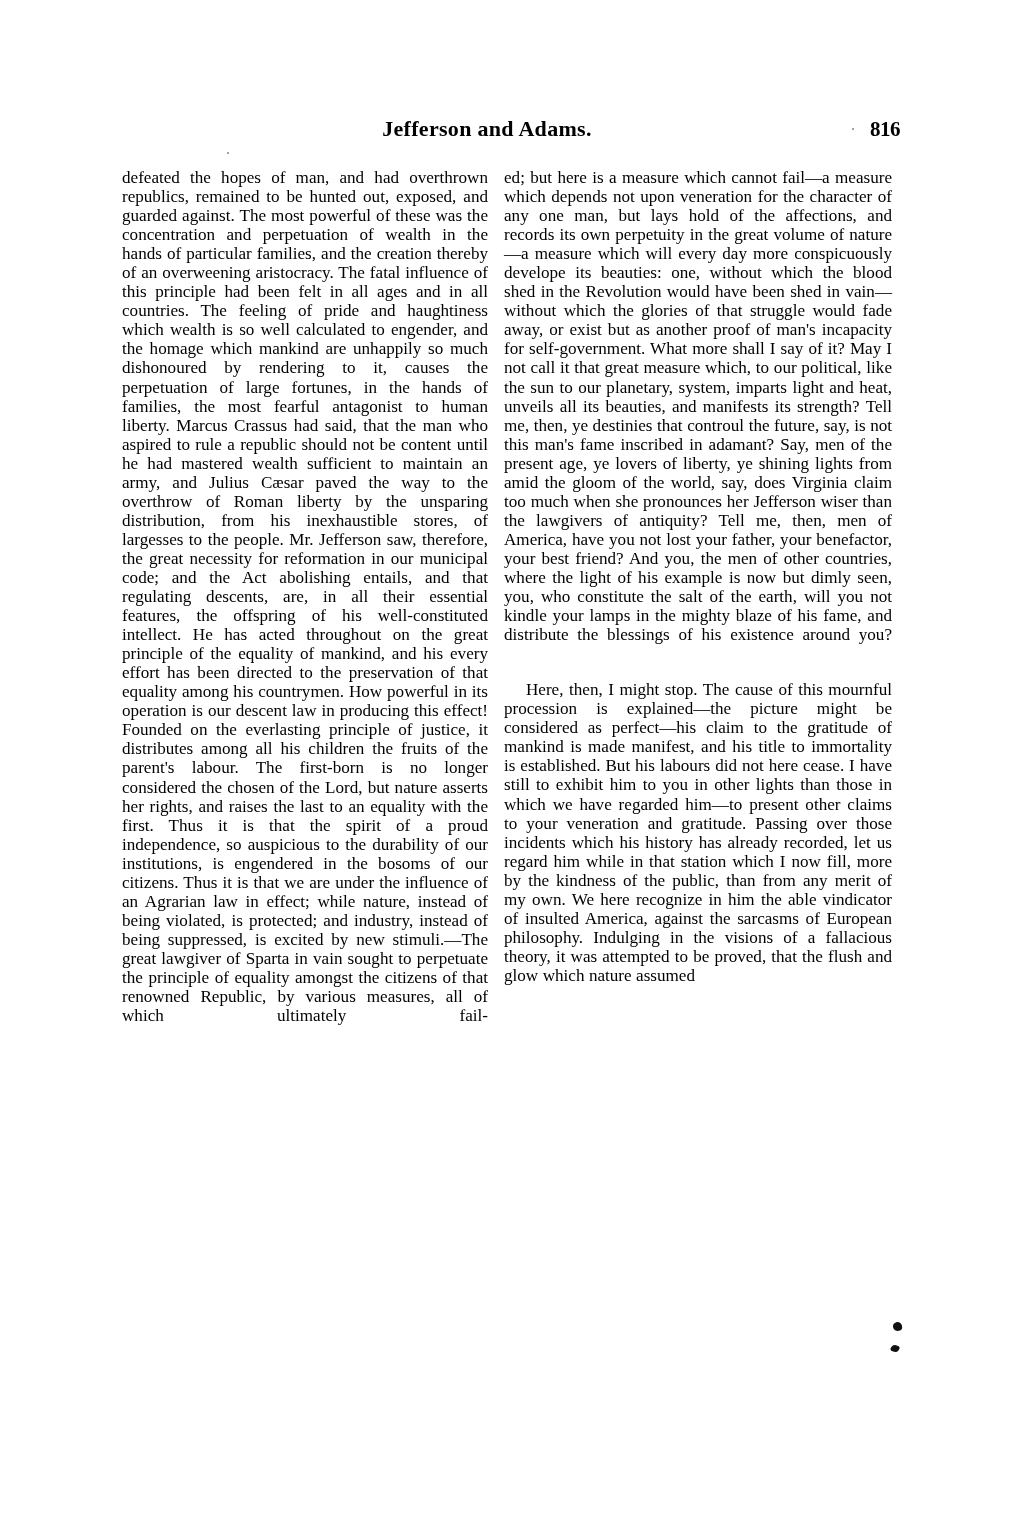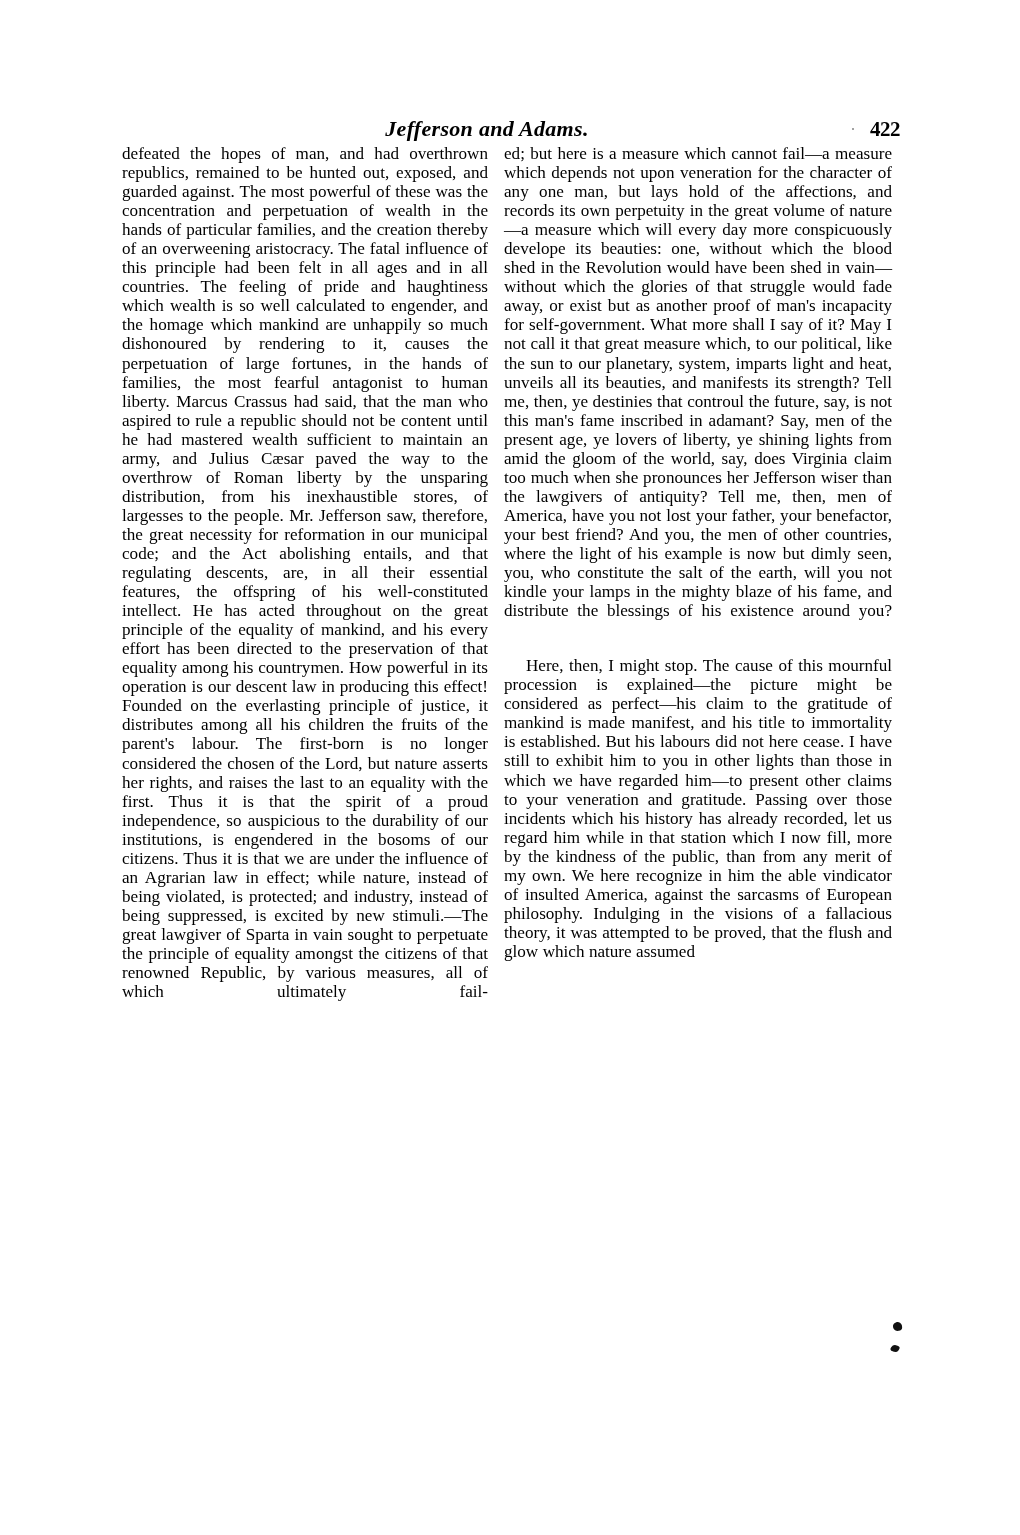--- a/index.html
+++ b/index.html
@@ -34,40 +34,39 @@
     top: 116px;
     width: 778px;
     height: 30px;
   }
   .head-title {
     position: absolute;
     left: 0;
     top: 0;
     width: 730px;
     text-align: center;
-    font-style: italic;
     font-weight: bold;
     font-size: 22px;
     letter-spacing: 0.3px;
     white-space: nowrap;
   }
   .head-folio {
     position: absolute;
     right: 0;
     top: 1px;
     font-weight: bold;
     font-size: 21px;
     letter-spacing: -0.5px;
   }
 
   
   .columns {
     position: absolute;
     left: 122px;
-    top: 144px;
+    top: 168px;
     width: 772px;
     height: 1250px;
     display: flex;
     flex-direction: row;
     align-items: flex-start;
   }
   .col {
     width: 366px;
     font-size: 17.1px;
     line-height: 19.05px;
@@ -126,21 +125,21 @@
     opacity: .55;
   }
 </style>
 </head>
 <body>
 
 <div class="page">
 
   <div class="running-head">
     <div class="head-title">Jefferson and Adams.</div>
-    <div class="head-folio">422</div>
+    <div class="head-folio">816</div>
   </div>
 
   <div class="columns">
 
     <div class="col col-left">
       <p>defeated the hopes of man, and had overthrown republics, remained to be hunted out, exposed, and guarded against. The most powerful of these was the concentration and perpetuation of wealth in the hands of particular families, and the creation thereby of an overweening aristocracy. The fatal influence of this principle had been felt in all ages and in all countries. The feeling of pride and haughtiness which wealth is so well calculated to engender, and the homage which mankind are unhappily so much dishonoured by rendering to it, causes the perpetuation of large fortunes, in the hands of families, the most fearful antagonist to human liberty. Marcus Crassus had said, that the man who aspired to rule a republic should not be content until he had mastered wealth sufficient to maintain an army, and Julius Cæsar paved the way to the overthrow of Roman liberty by the unsparing distribution, from his inexhaustible stores, of largesses to the people. Mr. Jefferson saw, therefore, the great necessity for reformation in our municipal code; and the Act abolishing entails, and that regulating descents, are, in all their essential features, the offspring of his well-constituted intellect. He has acted throughout on the great principle of the equality of mankind, and his every effort has been directed to the preservation of that equality among his countrymen. How powerful in its operation is our descent law in producing this effect! Founded on the everlasting principle of justice, it distributes among all his children the fruits of the parent's labour. The first-born is no longer considered the chosen of the Lord, but nature asserts her rights, and raises the last to an equality with the first. Thus it is that the spirit of a proud independence, so auspicious to the durability of our institutions, is engendered in the bosoms of our citizens. Thus it is that we are under the influence of an Agrarian law in effect; while nature, instead of being violated, is protected; and industry, instead of being suppressed, is excited by new stimuli.—The great lawgiver of Sparta in vain sought to perpetuate the principle of equality amongst the citizens of that renowned Republic, by various measures, all of which ultimately fail-</p>
     </div>
 
     <div class="col col-right">
       <p>ed; but here is a measure which cannot fail—a measure which depends not upon veneration for the character of any one man, but lays hold of the affections, and records its own perpetuity in the great volume of nature—a measure which will every day more conspicuously develope its beauties: one, without which the blood shed in the Revolution would have been shed in vain—without which the glories of that struggle would fade away, or exist but as another proof of man's incapacity for self-government. What more shall I say of it? May I not call it that great measure which, to our political, like the sun to our planetary, system, imparts light and heat, unveils all its beauties, and manifests its strength? Tell me, then, ye destinies that controul the future, say, is not this man's fame inscribed in adamant? Say, men of the present age, ye lovers of liberty, ye shining lights from amid the gloom of the world, say, does Virginia claim too much when she pronounces her Jefferson wiser than the lawgivers of antiquity? Tell me, then, men of America, have you not lost your father, your benefactor, your best friend? And you, the men of other countries, where the light of his example is now but dimly seen, you, who constitute the salt of the earth, will you not kindle your lamps in the mighty blaze of his fame, and distribute the blessings of his existence around you?</p>

